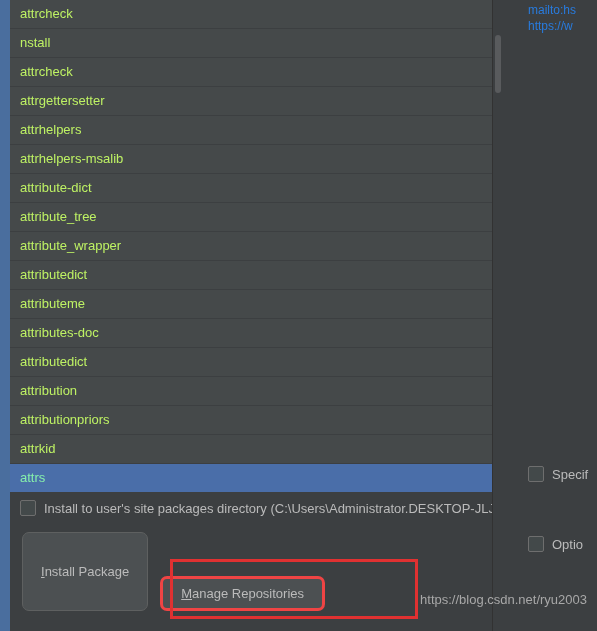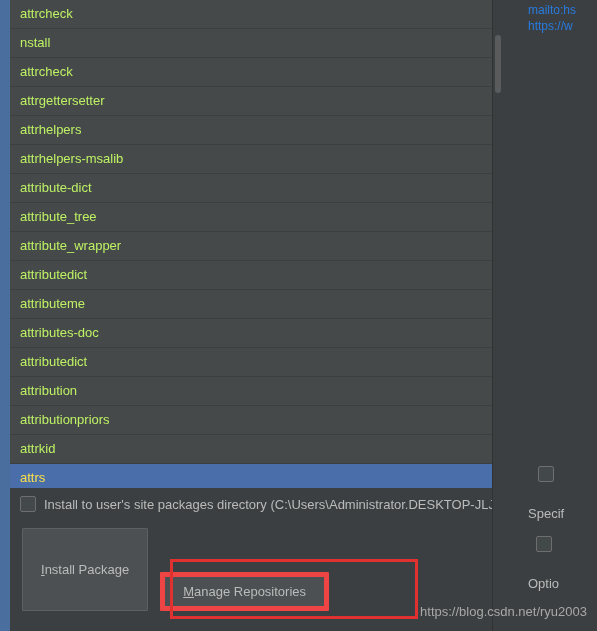--- a/index.html
+++ b/index.html
@@ -39,21 +39,21 @@
       padding: 6px 10px;
       color: #bef264;
       background: #45494a;
       border-bottom: 1px solid #3c3f41;
       cursor: pointer;
       font-size: 13px;
       line-height: 16px;
     }
     .list-item.selected {
       background: #4a6ea9;
-      color: #fde047;
+      color: #86efac;
     }
     .checkbox-row {
       display: flex;
       align-items: center;
       padding: 8px 10px;
       gap: 8px;
     }
     .checkbox-box {
       width: 16px;
       height: 16px;
@@ -70,29 +70,29 @@
     .button-row {
       display: flex;
       gap: 12px;
       padding: 8px 12px 20px 12px;
     }
     .btn {
       background: #4c5052;
       border: 1px solid #5e6060;
       color: #bbbbbb;
       padding: 7px 18px;
-      border-radius: 1px;
+      border-radius: 7px;
       cursor: pointer;
       font-size: 13px;
     }
     .btn .underline {
       text-decoration: underline;
     }
     .btn.highlighted-outline {
-      border: 5px solid #ef4444;
+      border: 3px solid #ef4444;
       margin-top: 44px;
     }
     .annotation-box {
       position: absolute;
       border: 3px solid #e03131;
       pointer-events: none;
       left: 170px;
       top: 559px;
       width: 248px;
       height: 60px;
@@ -136,33 +136,32 @@
       line-height: 16px;
     }
     .link-fragments .lf {
       color: #287bde;
       white-space: nowrap;
     }
     .right-checkbox-row {
       position: absolute;
       display: flex;
       align-items: center;
-      gap: 24px;
-      flex-direction: column;
+      gap: 8px;
     }
     .rcb1 { top: 466px; left: 36px; }
     .rcb2 { top: 536px; left: 36px; }
     .rcb-label {
       color: #bbbbbb;
       font-size: 13px;
       white-space: nowrap;
     }
     .watermark {
       position: absolute;
-      bottom: 12px;
+      bottom: 24px;
       right: 10px;
       color: #a8a8a8;
       font-size: 13px;
       font-family: Arial, sans-serif;
     }
   </style>
 </head>
 <body>
 
 <div class="main-container">

